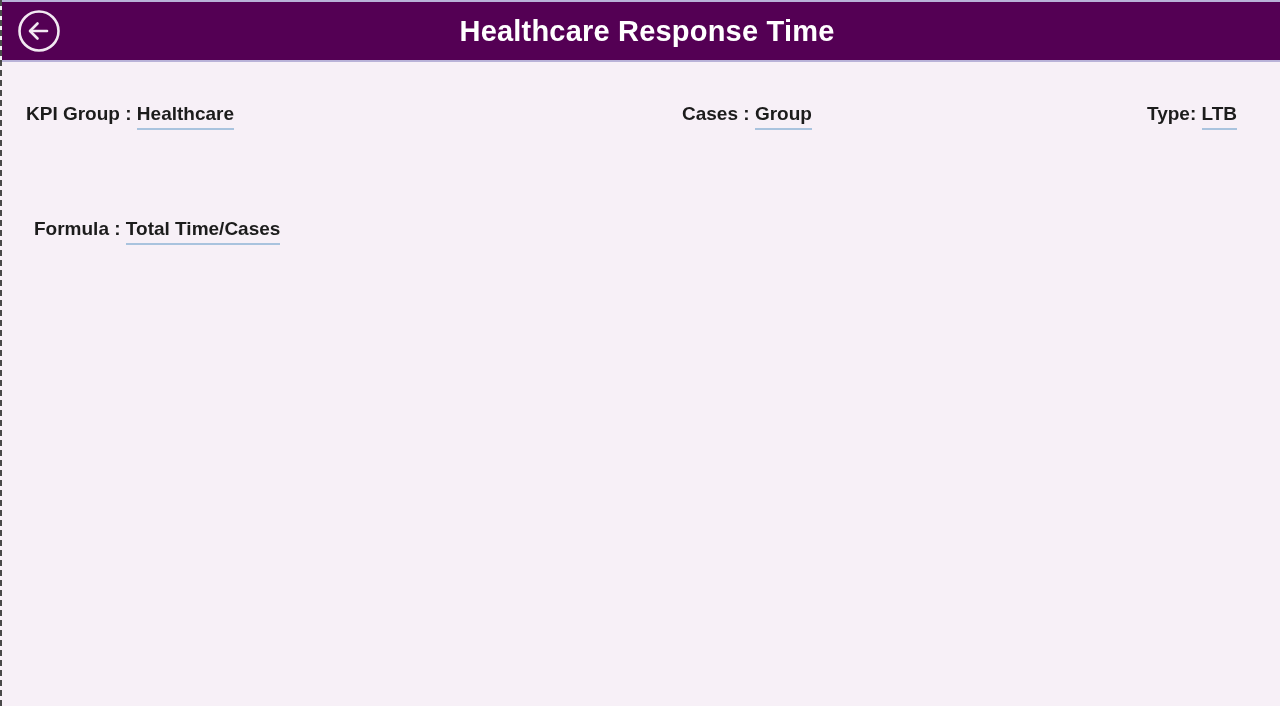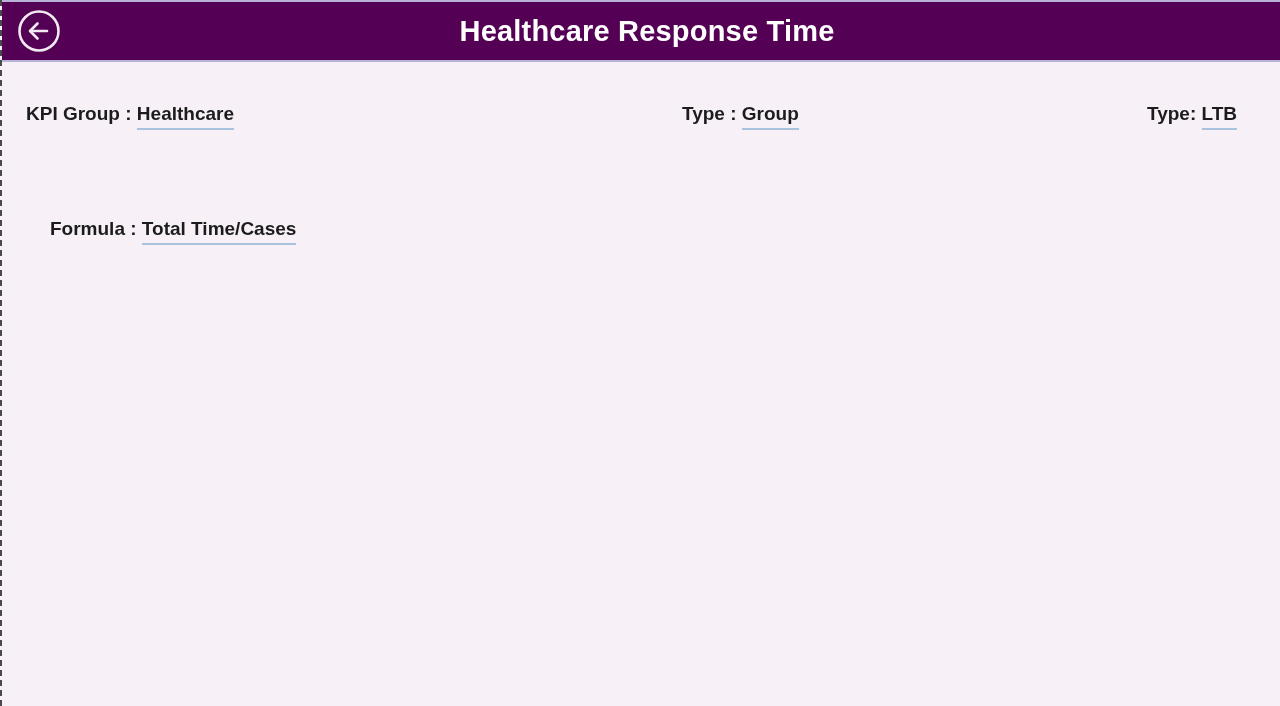--- a/index.html
+++ b/index.html
@@ -101,21 +101,21 @@
     padding-bottom: 5px;
     display: inline-block;
     line-height: 1;
   }
 
   
   .row-kpi   { left: 24px;  top: 42px; }
   .row-unit  { left: 680px; top: 42px; }
   .row-type  { left: 1145px; top: 42px; }
 
-  .row-formula    { left: 48px; top: 157px; }
+  .row-formula    { left: 32px; top: 157px; }
   .row-definition { left: 40px; top: 338px; }
 </style>
 </head>
 <body>
 
 <div class="app">
 
   <div class="header">
 
     <button class="back-button" aria-label="Back">
@@ -130,21 +130,21 @@
   </div>
 
   <div class="content">
 
     <div class="field row-kpi">
       <span class="label">KPI Group :</span>
       <span class="value">Healthcare</span>
     </div>
 
     <div class="field row-unit">
-      <span class="label">Type :</span>
+      <span class="label">Cases :</span>
       <span class="value">Group</span>
     </div>
 
     <div class="field row-type">
       <span class="label">Type:</span>
       <span class="value">LTB</span>
     </div>
 
     <div class="field row-formula">
       <span class="label">Formula :</span>

